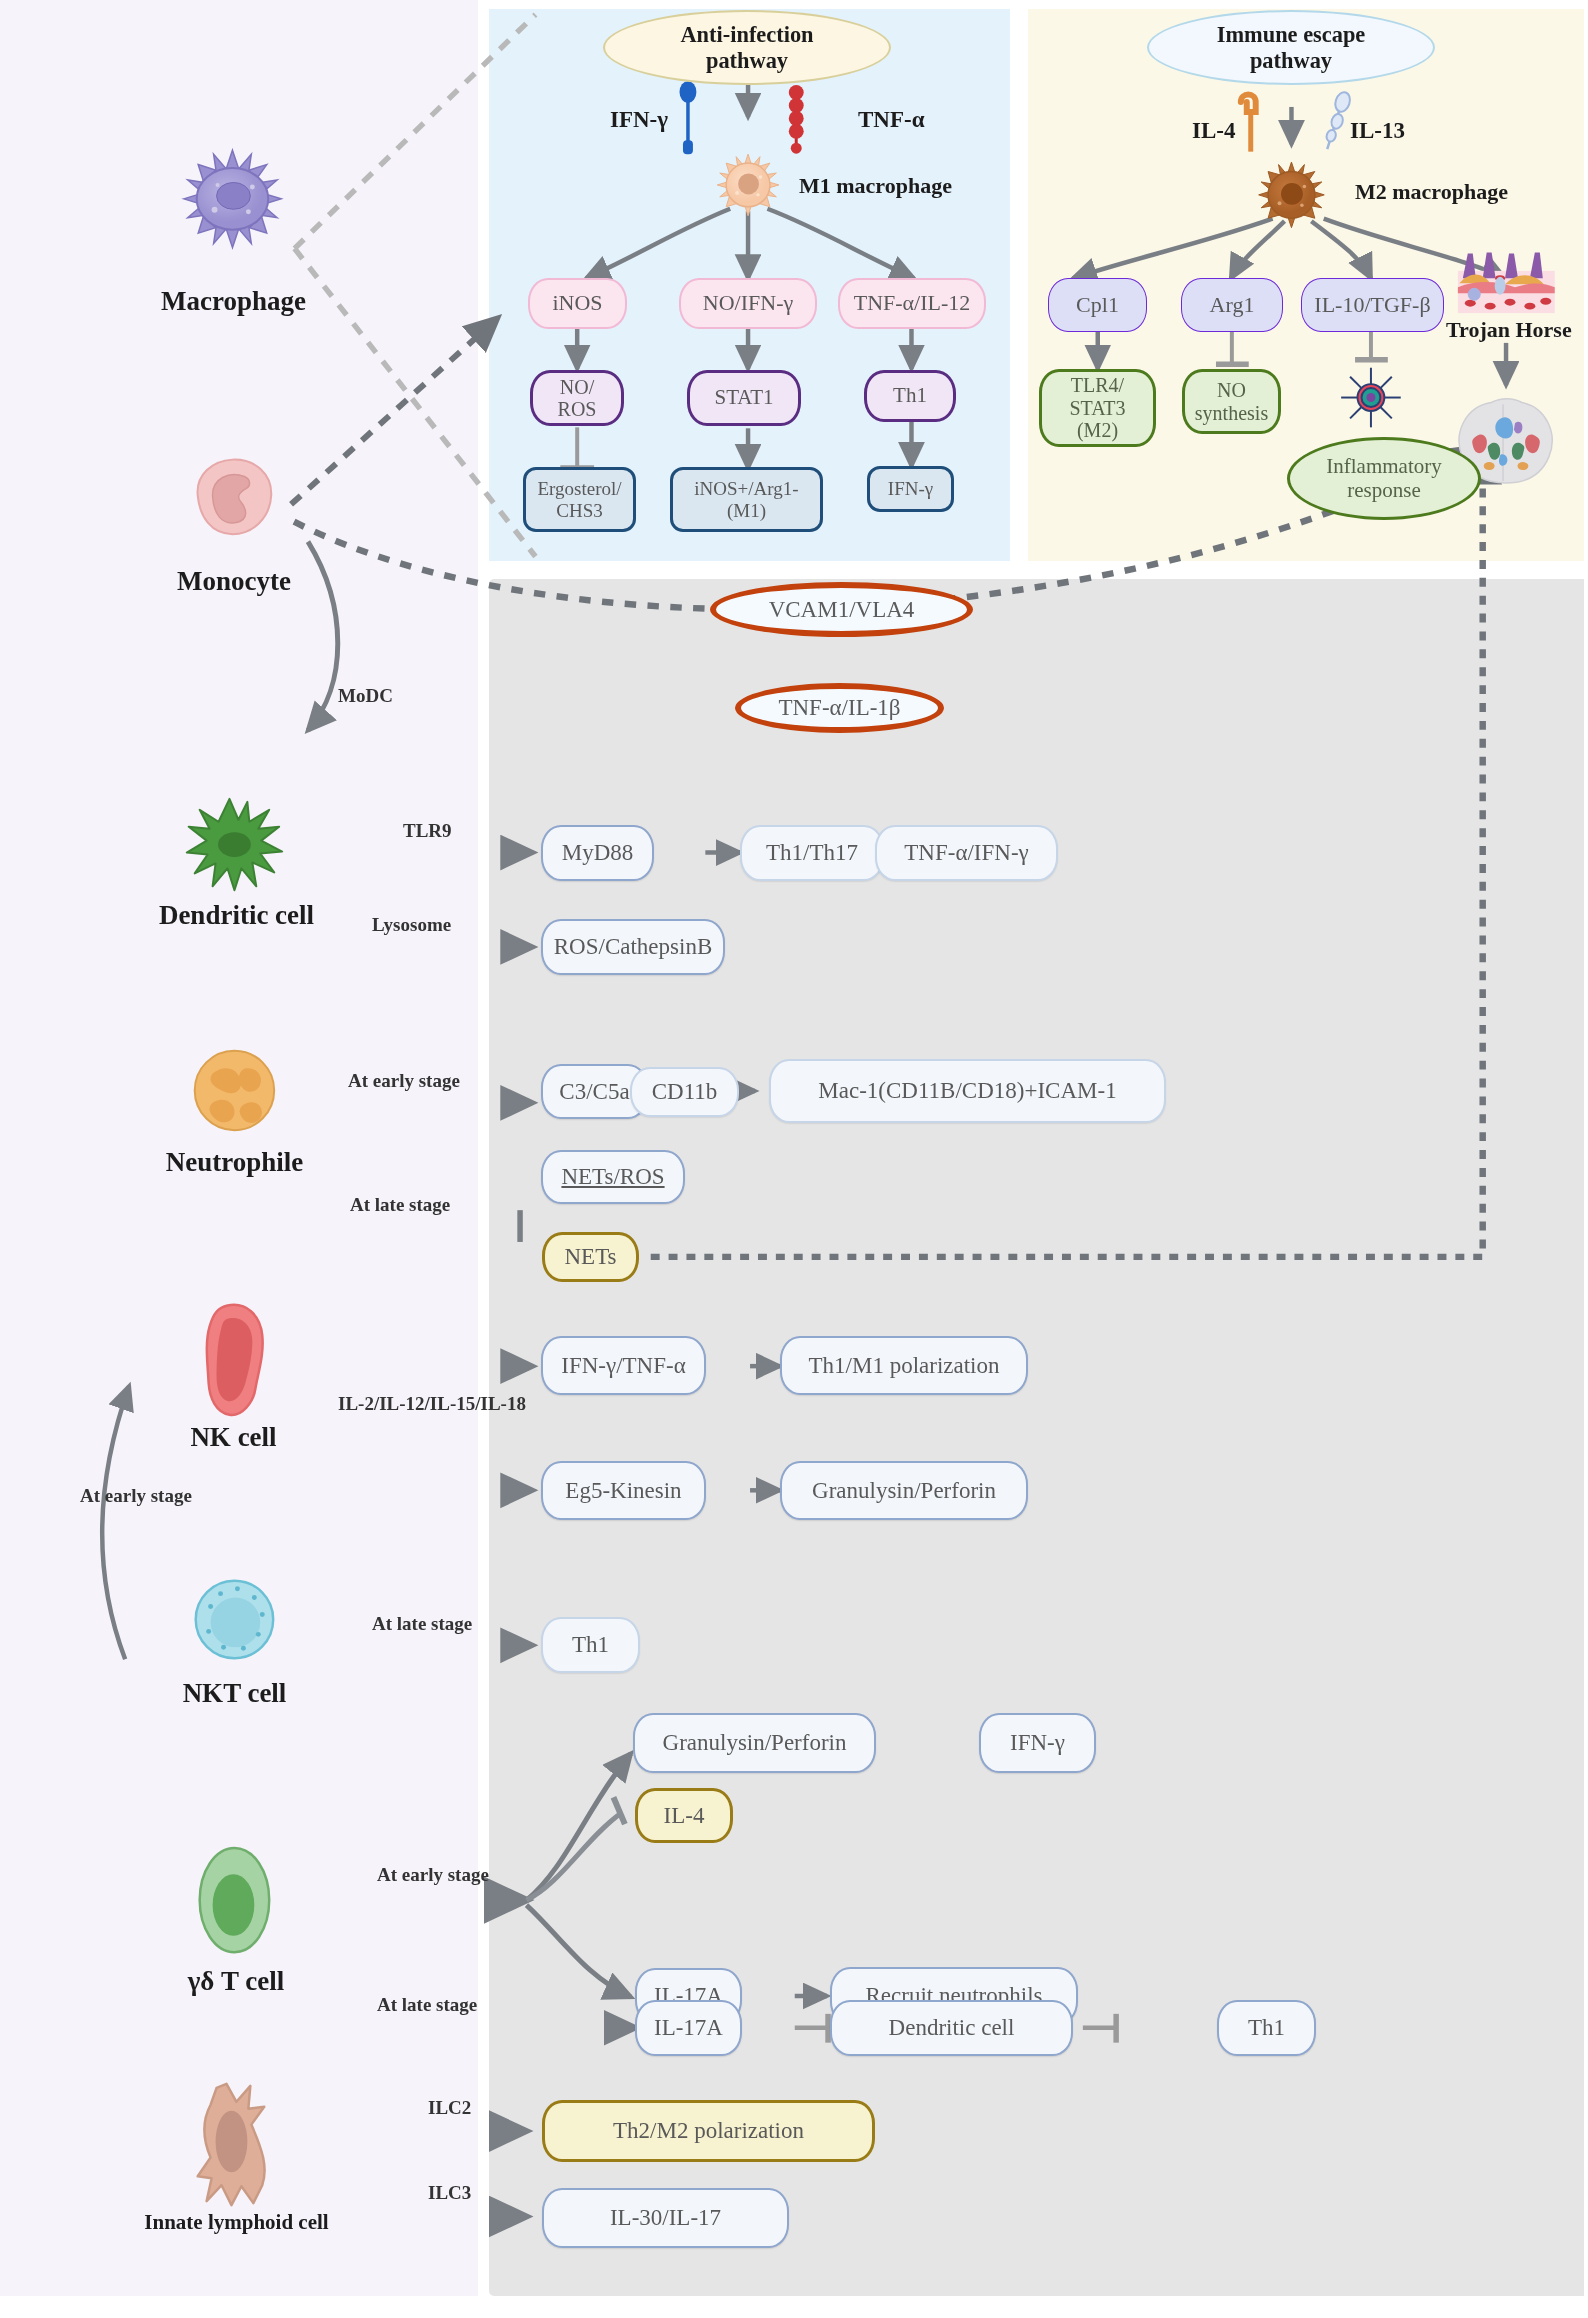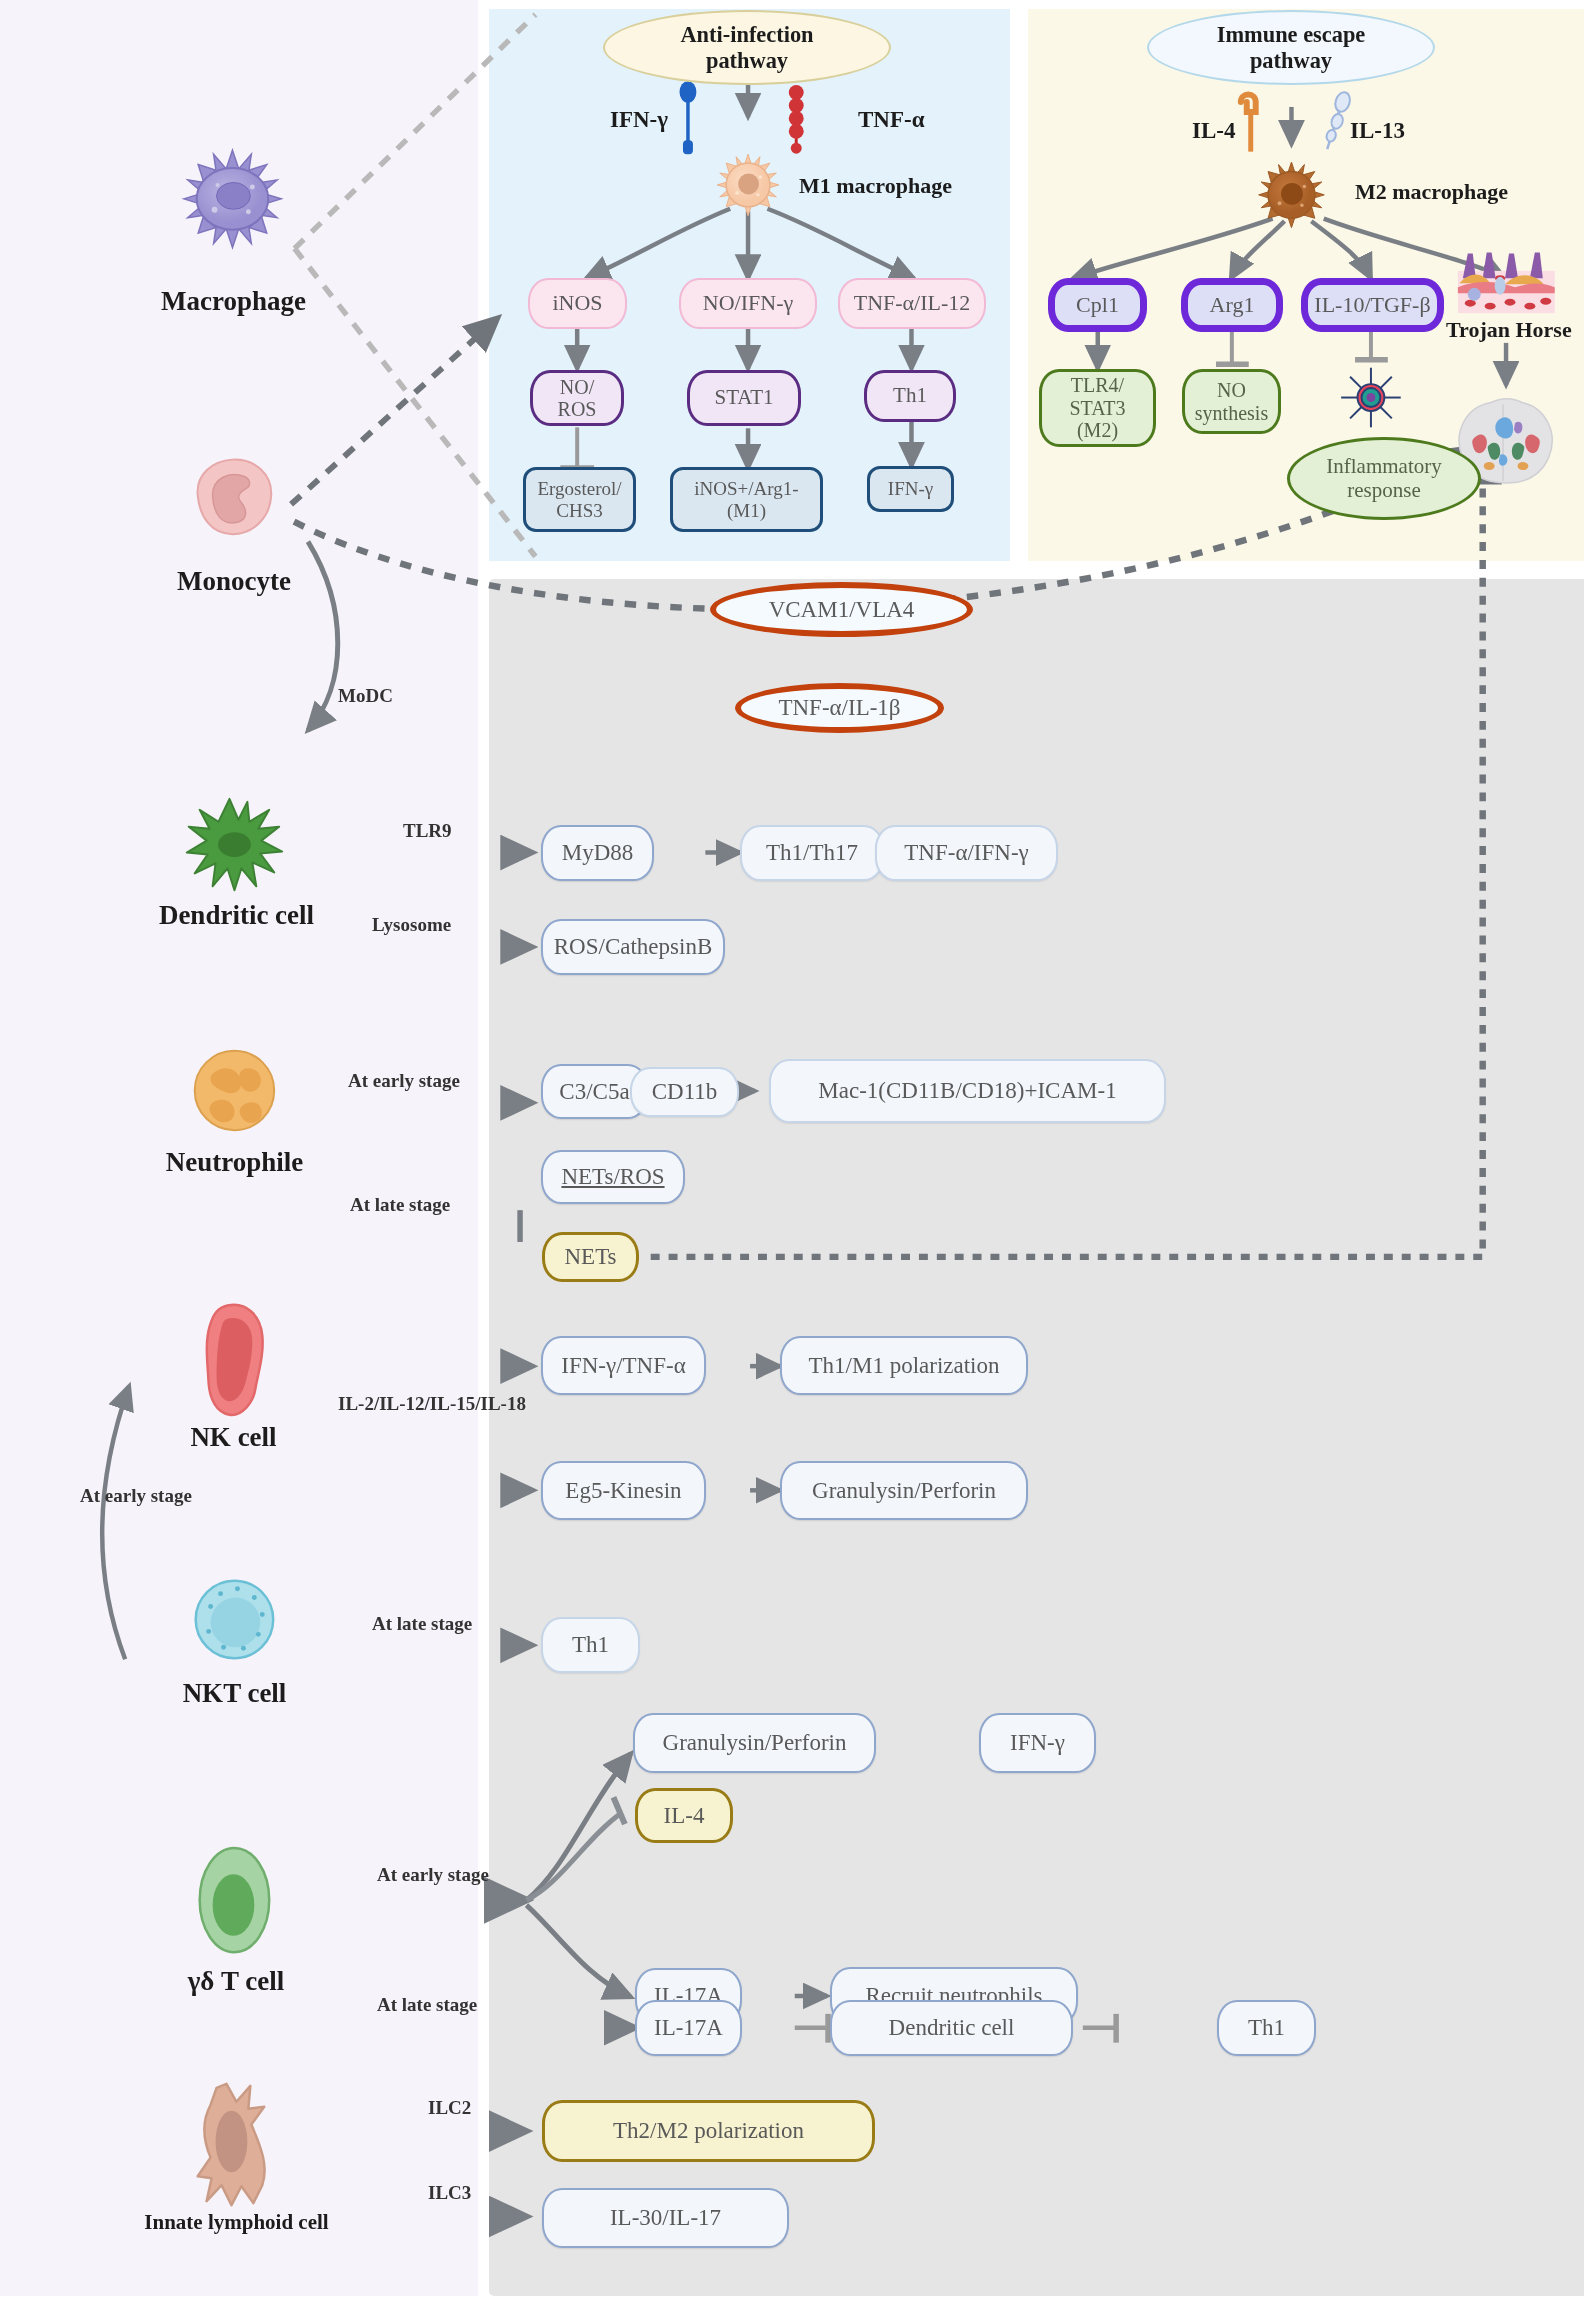--- a/index.html
+++ b/index.html
@@ -24,21 +24,21 @@
   
   .n-blue{background:#f3f7fc;border:2.5px solid #8fa6cd;box-shadow:0 1px 1.5px rgba(0,0,0,.10);}
   .n-blue-soft{background:#f3f7fc;border:2.5px solid #c6d5e8;box-shadow:0 1px 1.5px rgba(0,0,0,.08);}
   
   .n-pink{background:#fbe5ef;border:2.5px solid #f2b9d4;}
   
   .n-purple{background:#f0e6f6;border:3px solid #5b2d82;}
   
   .n-navy{background:#dae7f1;border:3px solid #1e4e79;border-radius:13px;}
   
-  .n-indigo{background:#dcdff5;border:7px solid #6d28d9;}
+  .n-indigo{background:#dcdff5;border:1px solid #6d28d9;}
   
   .n-green{background:#e3f0d5;border:3px solid #4e7a1e;color:#55634a;}
   
   .n-yellow{background:#f7f2cf;border:3px solid #9a7c16;}
 
   
   .ellipse{position:absolute;display:flex;align-items:center;justify-content:center;
            text-align:center;border-radius:50%;box-sizing:border-box;line-height:1.12;}
   #anti-infection-ellipse{background:#fcf6e2;border:2px solid #d9cf9a;color:#1c1c1c;font-weight:bold;}
   #immune-escape-ellipse{background:#f2f8fd;border:2px solid #b3d8ea;color:#1c1c1c;font-weight:bold;}

